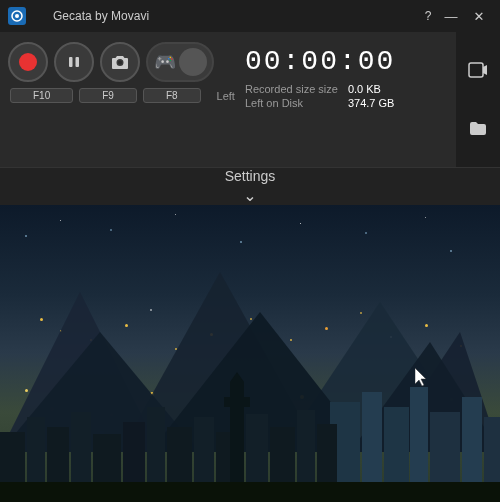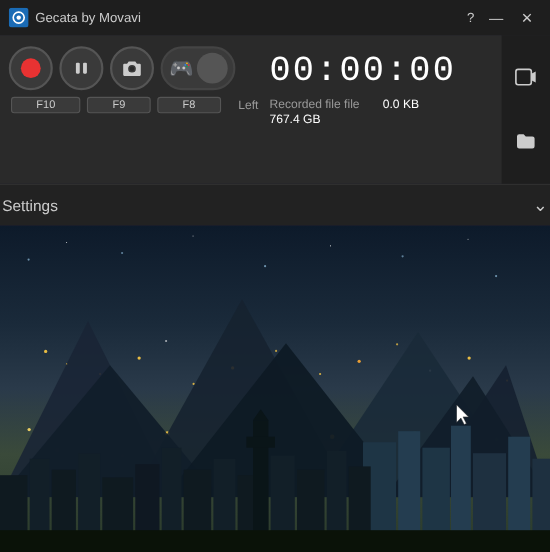--- a/index.html
+++ b/index.html
@@ -22,20 +22,21 @@
     }
     .title-bar-logo {
       width: 18px;
       height: 18px;
       margin-right: 6px;
     }
     .title-bar-title {
       color: #cccccc;
       font-size: 12px;
       flex: 1;
+      margin-left: 21px;
     }
     .title-bar-controls {
       display: flex;
       gap: 2px;
     }
     .title-btn {
       width: 26px;
       height: 20px;
       display: flex;
       align-items: center;
@@ -164,21 +165,21 @@
 
     
     .timer-area {
       margin-left: 10px;
       display: flex;
       flex-direction: column;
       padding-top: 4px;
     }
     .timer-display {
       color: #ffffff;
-      font-size: 32px;
+      font-size: 28px;
       font-weight: 300;
       letter-spacing: 2px;
       font-family: 'Courier New', monospace;
     }
     .stats-area {
       margin-top: 6px;
       display: flex;
       flex-direction: column;
       gap: 2px;
     }
@@ -231,20 +232,21 @@
 
     
     .settings-bar {
       background: #222222;
       height: 38px;
       display: flex;
       align-items: center;
       padding: 0 2px;
       cursor: pointer;
       border-top: 1px solid #333;
+      flex-direction: column;
     }
     .settings-label {
       color: #cccccc;
       font-size: 14px;
       flex: 1;
     }
     .chevron-icon {
       color: #cccccc;
       font-size: 16px;
     }
@@ -331,25 +333,26 @@
       <span class="shortcut-badge">F9</span>
       <span class="shortcut-badge">F8</span>
       <span class="game-label">Left</span>
     </div>
   </div>
 
   <div class="timer-area">
     <div class="timer-display">00:00:00</div>
     <div class="stats-area">
       <div class="stat-row">
-        <span class="stat-label">Recorded file file</span>
+        <span class="stat-label">Recorded size size</span>
         <span class="stat-value">0.0 KB</span>
       </div>
       <div class="stat-row">
-        <span class="stat-value">767.4 GB</span>
+        <span class="stat-label">Left on Disk</span>
+        <span class="stat-value">374.7 GB</span>
       </div>
     </div>
   </div>
 
   <div class="right-sidebar">
     <div class="sidebar-icon-btn">
       <svg viewBox="0 0 20 20" fill="#cccccc">
         <rect x="1" y="3" width="14" height="14" rx="2" fill="none" stroke="#cccccc" stroke-width="1.5"></rect>
         <polygon points="15,7 19,5 19,15 15,13" fill="#cccccc"></polygon>
       </svg>

